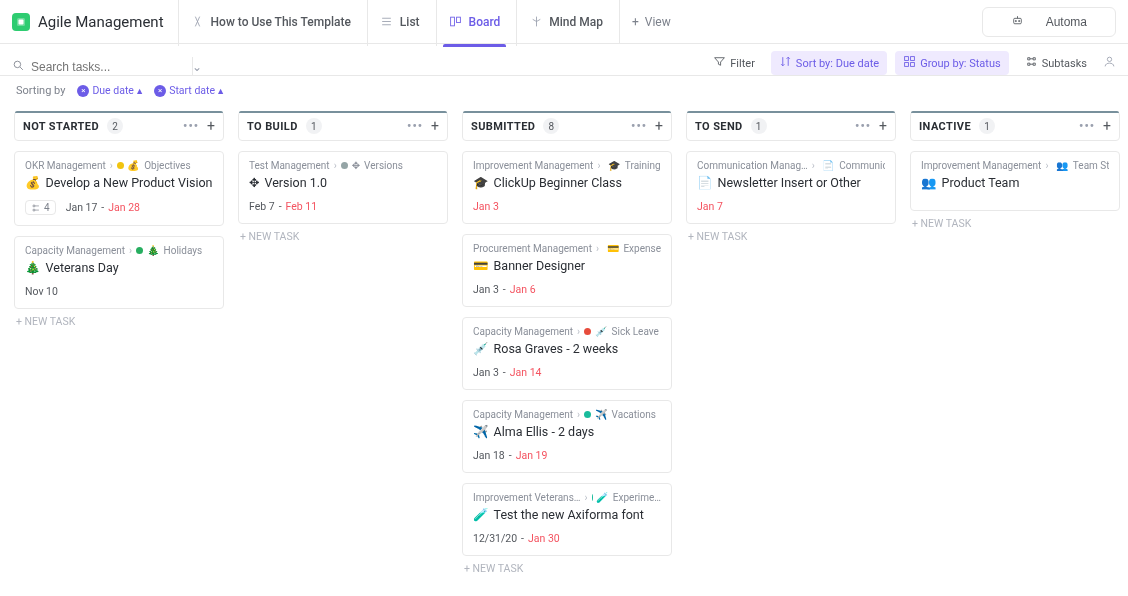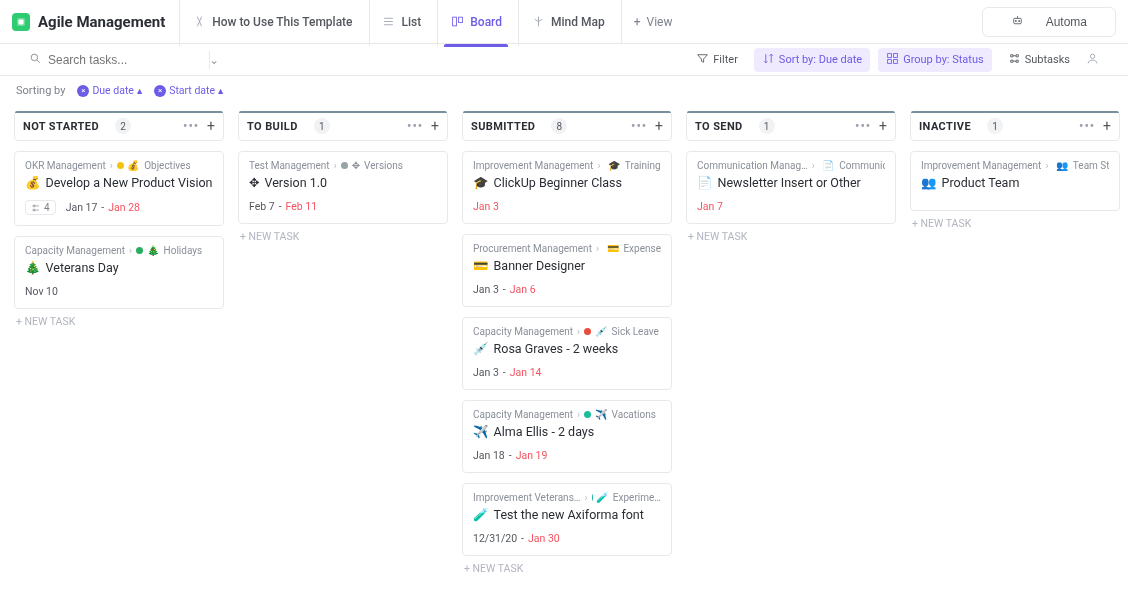--- a/index.html
+++ b/index.html
@@ -1,45 +1,45 @@
 <!DOCTYPE html>
 <html><head>
 <meta charset="utf-8">
 <style>
 * { box-sizing: border-box; margin: 0; padding: 0; }
 body { font-family: -apple-system, BlinkMacSystemFont, "Segoe UI", Roboto, Helvetica, Arial, sans-serif; font-size: 12px; color: #2a2e34; background: #fff; width: 1128px; height: 596px; overflow: hidden; }
 .topbar { display: flex; align-items: center; height: 44px; border-bottom: 1px solid #e8e8e8; padding: 0 12px; gap: 4px; }
-.app-title { display: flex; align-items: center; gap: 8px; font-weight: 700; font-size: 15px; margin-right: 10px; }
+.app-title { display: flex; align-items: center; gap: 8px; font-weight: 400; font-size: 15px; margin-right: 10px; }
 .app-icon { width: 18px; height: 18px; border-radius: 4px; background: #2ecc71; display: inline-flex; align-items: center; justify-content: center; color: #fff; font-size: 11px; }
 .app-icon svg { width: 12px; height: 12px; fill: #fff; }
 .tab { display: flex; align-items: center; gap: 6px; padding: 0 12px; height: 48px; color: #54585e; font-size: 12px; font-weight: 500; border-left: 1px solid #e8e8e8; cursor: pointer; position: relative; }
 .tab.first { border-left: 1px solid #e8e8e8; }
 .tab .ticon { width: 14px; height: 14px; display: inline-flex; align-items: center; justify-content: center; color: #9aa0ae; }
 .tab.active { color: #6c5ce7; }
 .tab.active::after { content: ""; position: absolute; left: 6px; right: 6px; bottom: -1px; height: 3px; background: #6c5ce7; border-radius: 2px 2px 0 0; }
 .tab-add { display: flex; align-items: center; gap: 6px; padding: 0 12px; color: #7d828c; font-size: 12px; cursor: pointer; border-left: 1px solid #e8e8e8; height: 44px; }
 .spacer { flex: 1; }
 .autobtn { display: flex; align-items: center; gap: 22px; padding: 6px 28px; border: 1px solid #e8e8e8; border-radius: 6px; color: #54585e; background: #fff; font-size: 12px; }
 
-.toolbar { display: flex; align-items: center; height: 32px; border-bottom: 1px solid #e8e8e8; padding: 0 29px; gap: 10px; font-size: 12px; color: #7d828c; }
+.toolbar { display: flex; align-items: flex-end; height: 32px; border-bottom: 1px solid #e8e8e8; padding: 0 12px; gap: 10px; font-size: 12px; color: #7d828c; }
 .search-wrap { display: flex; align-items: center; gap: 6px; width: 170px; }
 .search-wrap input { border: none; outline: none; font-size: 12px; flex: 1; background: transparent; }
 .chev { color: #9aa0ae; }
 .toolbar .right { margin-left: auto; display: flex; align-items: center; gap: 8px; }
 .pill { padding: 4px 8px; border-radius: 4px; font-size: 11px; display: flex; align-items: center; gap: 4px; cursor: pointer; }
 .pill.lav { background: #efeafe; color: #6c5ce7; }
 .pill.plain { background: transparent; color: #54585e; }
 
 .sortrow { display: flex; align-items: center; gap: 12px; padding: 8px 16px 0 16px; font-size: 11px; color: #7d828c; }
 .chip { display: inline-flex; align-items: center; gap: 3px; color: #6c5ce7; font-size: 10.5px; }
 .chip .x { width: 12px; height: 12px; border-radius: 50%; background: #6c5ce7; color: #fff; display: inline-flex; align-items: center; justify-content: center; font-size: 8px; line-height: 1; }
 
 .board { display: flex; gap: 14px; padding: 14px 14px; overflow-x: auto; align-items: flex-start; }
 .col { width: 210px; flex: 0 0 210px; }
-.col-head { display: flex; align-items: center; gap: 16px; padding: 6px 8px; border: 1px solid #e8e8e8; border-radius: 4px; position: relative; background: #fff; }
+.col-head { display: flex; align-items: center; gap: 8px; padding: 6px 8px; border: 1px solid #e8e8e8; border-radius: 4px; position: relative; background: #fff; }
 .col-head::before { content: ""; position: absolute; left: 0; right: 0; top: -1px; height: 2px; background: var(--accent, #78909c); border-radius: 2px 2px 0 0; }
 .col-title { font-weight: 700; font-size: 11px; letter-spacing: 0.4px; color: #2a2e34; }
 .count { background: #f1f2f4; border-radius: 9px; min-width: 16px; height: 16px; padding: 0 5px; display: inline-flex; align-items: center; justify-content: center; font-size: 10px; color: #54585e; }
 .col-actions { margin-left: auto; display: flex; align-items: center; gap: 8px; color: #9aa0ae; }
 .dots { font-weight: 700; letter-spacing: 1px; font-size: 12px; cursor: pointer; }
 .plus { font-size: 14px; cursor: pointer; color: #54585e; }
 
 .cards { display: flex; flex-direction: column; gap: 10px; margin-top: 10px; }
 .card { border: 1px solid #e8e8e8; border-radius: 4px; padding: 8px 10px 10px 10px; background: #fff; cursor: pointer; }
 .crumb { font-size: 10px; color: #8a8f99; display: flex; align-items: center; gap: 4px; white-space: nowrap; overflow: hidden; text-overflow: ellipsis; }

